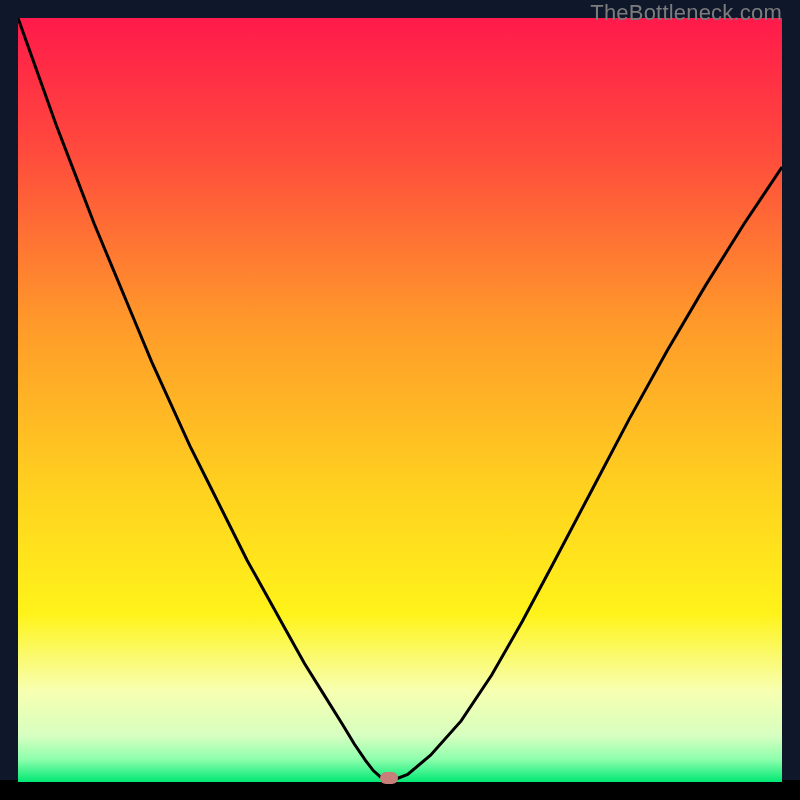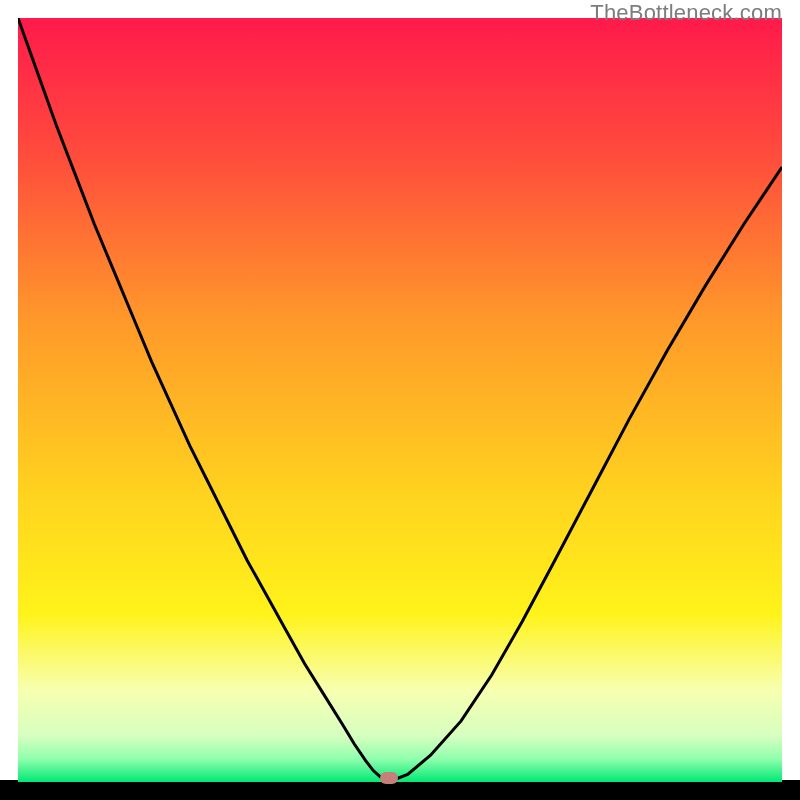--- a/index.html
+++ b/index.html
@@ -9,21 +9,21 @@
     height: 800px;
     background: #000;
     overflow: hidden;
   }
   .frame {
     position: absolute;
     left: 0;
     top: 0;
     width: 800px;
     height: 780px;
-    background: #ffffff;
+    background: #0f172a;
     text-align: center;
   }
   .plot {
     position: absolute;
     left: 18px;
     top: 18px;
     width: 764px;
     height: 764px;
   }
   .watermark {

